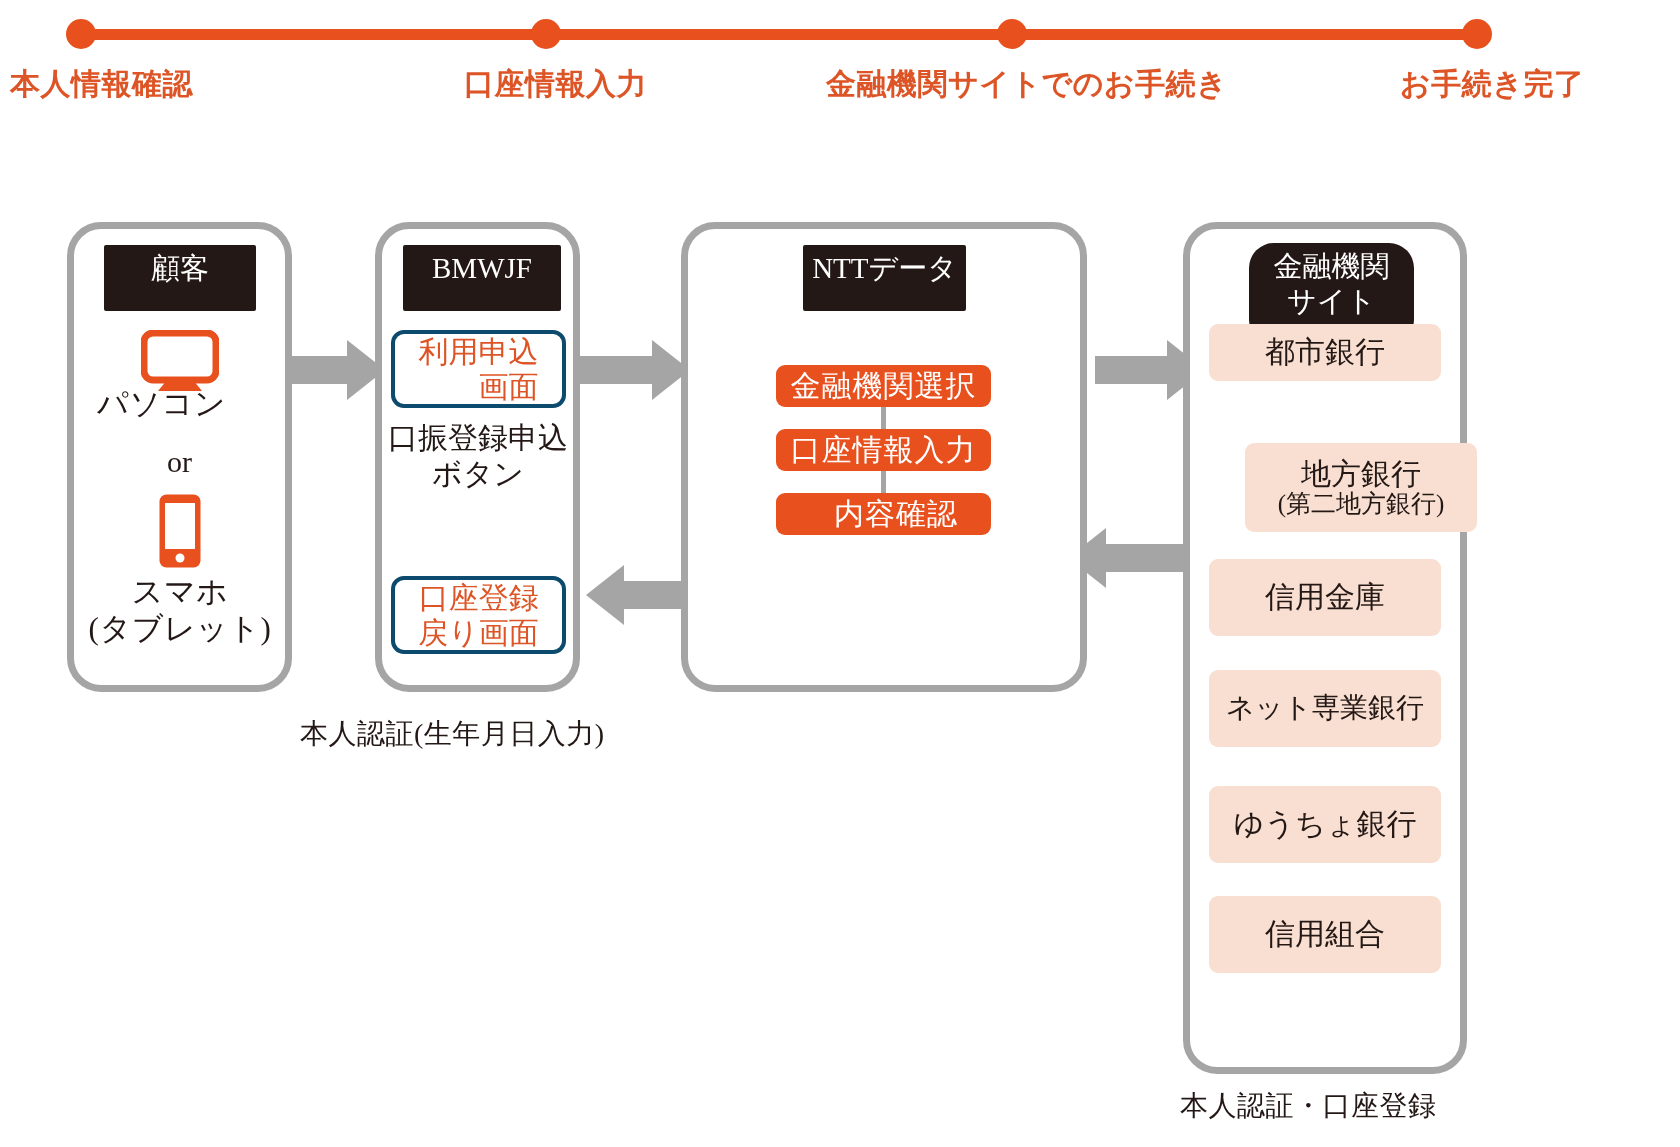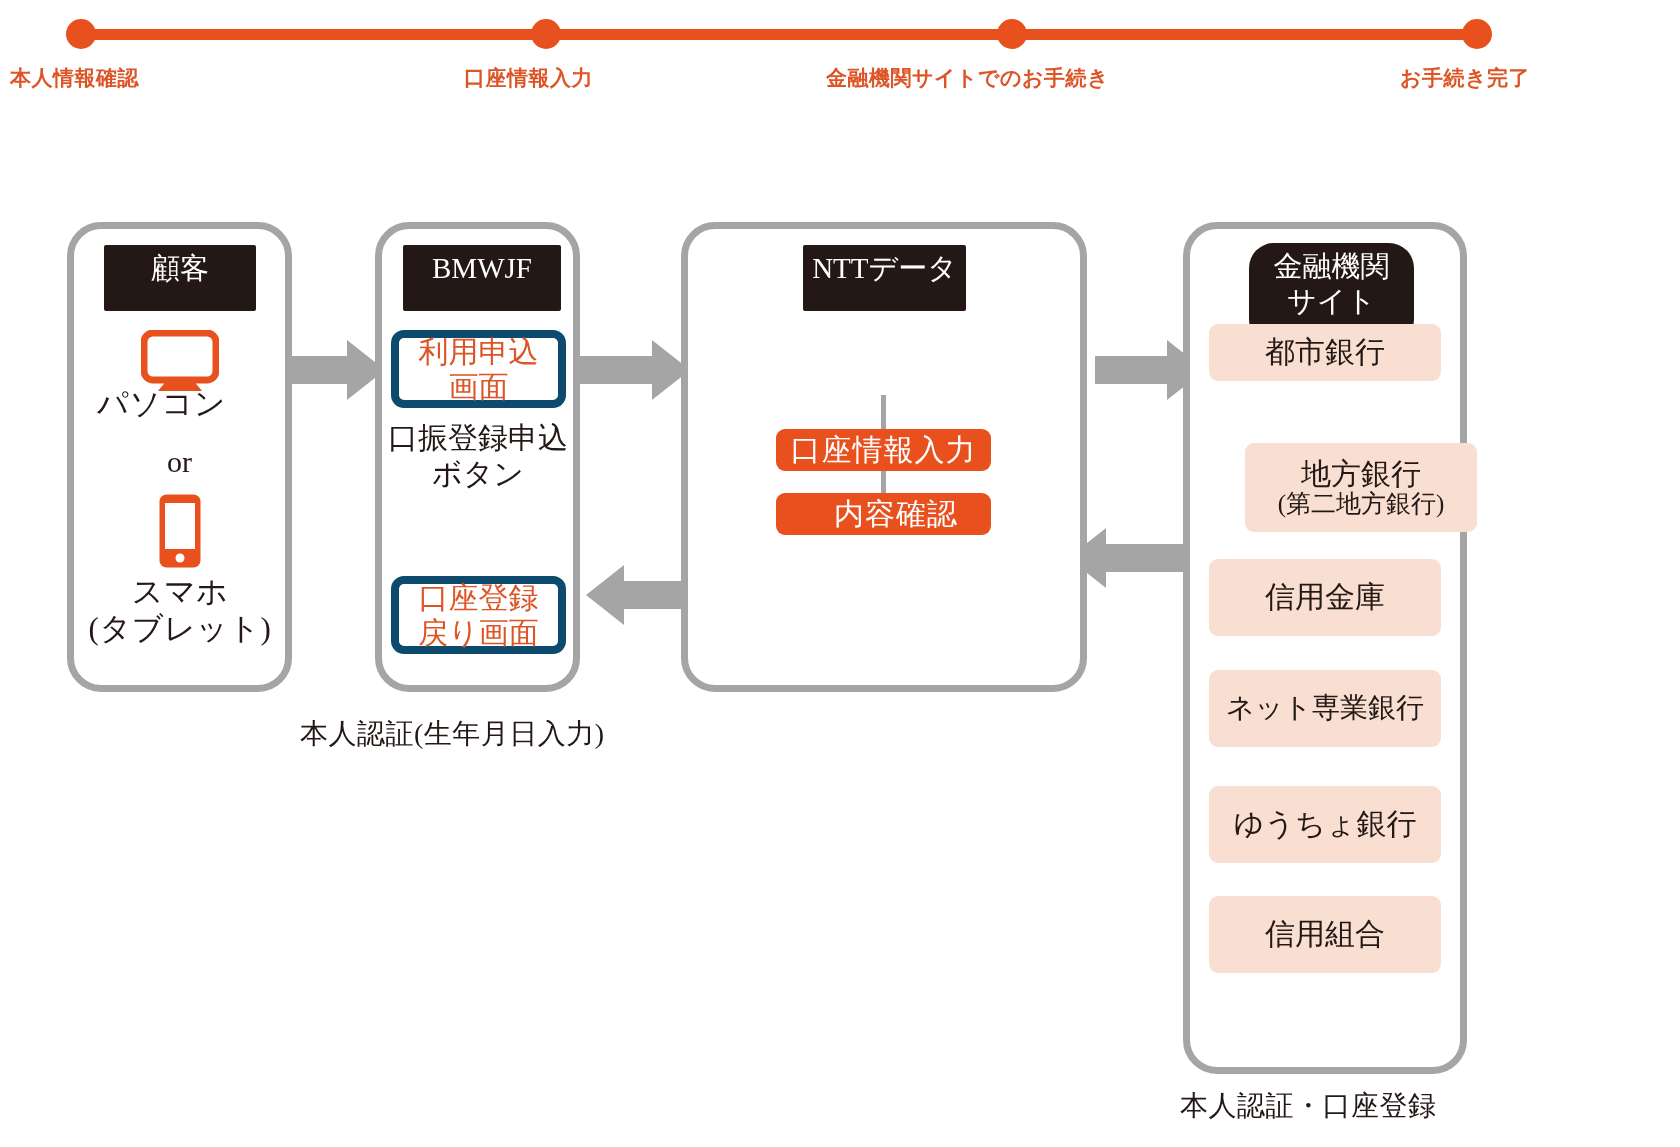--- a/index.html
+++ b/index.html
@@ -42,21 +42,21 @@
     background: #E8501E;
     top: 19px;
     margin-left: -15px;
   }
   .timeline-label {
     position: absolute;
     top: 64px;
     color: #DD5526;
     font-family: "Liberation Sans", "DejaVu Sans", sans-serif;
     font-weight: bold;
-    font-size: 21px;
+    font-size: 30px;
     white-space: nowrap;
     letter-spacing: 0.5px;
   }
 
   
   .lane {
     position: absolute;
     border: 7px solid #A5A5A5;
     border-radius: 34px;
     background: #ffffff;
@@ -97,27 +97,27 @@
   .icon-monitor {
     position: absolute;
   }
   .icon-phone {
     position: absolute;
   }
 
   
   .screen-box {
     position: absolute;
-    border: 8px solid #0c4a6e;
+    border: 4px solid #0c4a6e;
     border-radius: 13px;
     background: #ffffff;
     color: #DD5526;
     font-size: 30px;
     line-height: 1.17;
-    text-align: center;
+    text-align: right;
     display: flex;
     align-items: center;
     justify-content: center;
     box-sizing: border-box;
     white-space: pre-line;
   }
   .plain-text {
     position: absolute;
     text-align: center;
     font-size: 30px;
@@ -250,20 +250,21 @@
 戻り画面</div>
 
   <div class="caption" style="left:300px; top:715px;">本人認証(生年月日入力)</div>
 
   <div class="lane" style="left:681px; top:222px; width:406px; height:470px;">
   </div>
   <div class="lane-title" style="left:803px; top:245px; width:163px;">NTTデータ</div>
 
   <div class="step-connector" style="left:881px; top:395px; height:130px;"></div>
 
+  <div class="step-chip" style="left:776px; top:365px; width:215px; height:42px;">金融機関選択</div>
   <div class="step-chip" style="left:776px; top:429px; width:215px; height:42px;">口座情報入力</div>
   <div class="step-chip" style="left:776px; top:493px; width:215px; height:42px;padding-left:25px;">内容確認</div>
 
   <div class="lane" style="left:1183px; top:222px; width:284px; height:852px;">
   </div>
   <div class="lane-title" style="left:1249px; top:243px; width:165px;border-radius:25px;">金融機関
 サイト</div>
 
   <div class="bank-chip" style="left:1209px; top:324px; width:232px; height:57px;">都市銀行</div>
 

